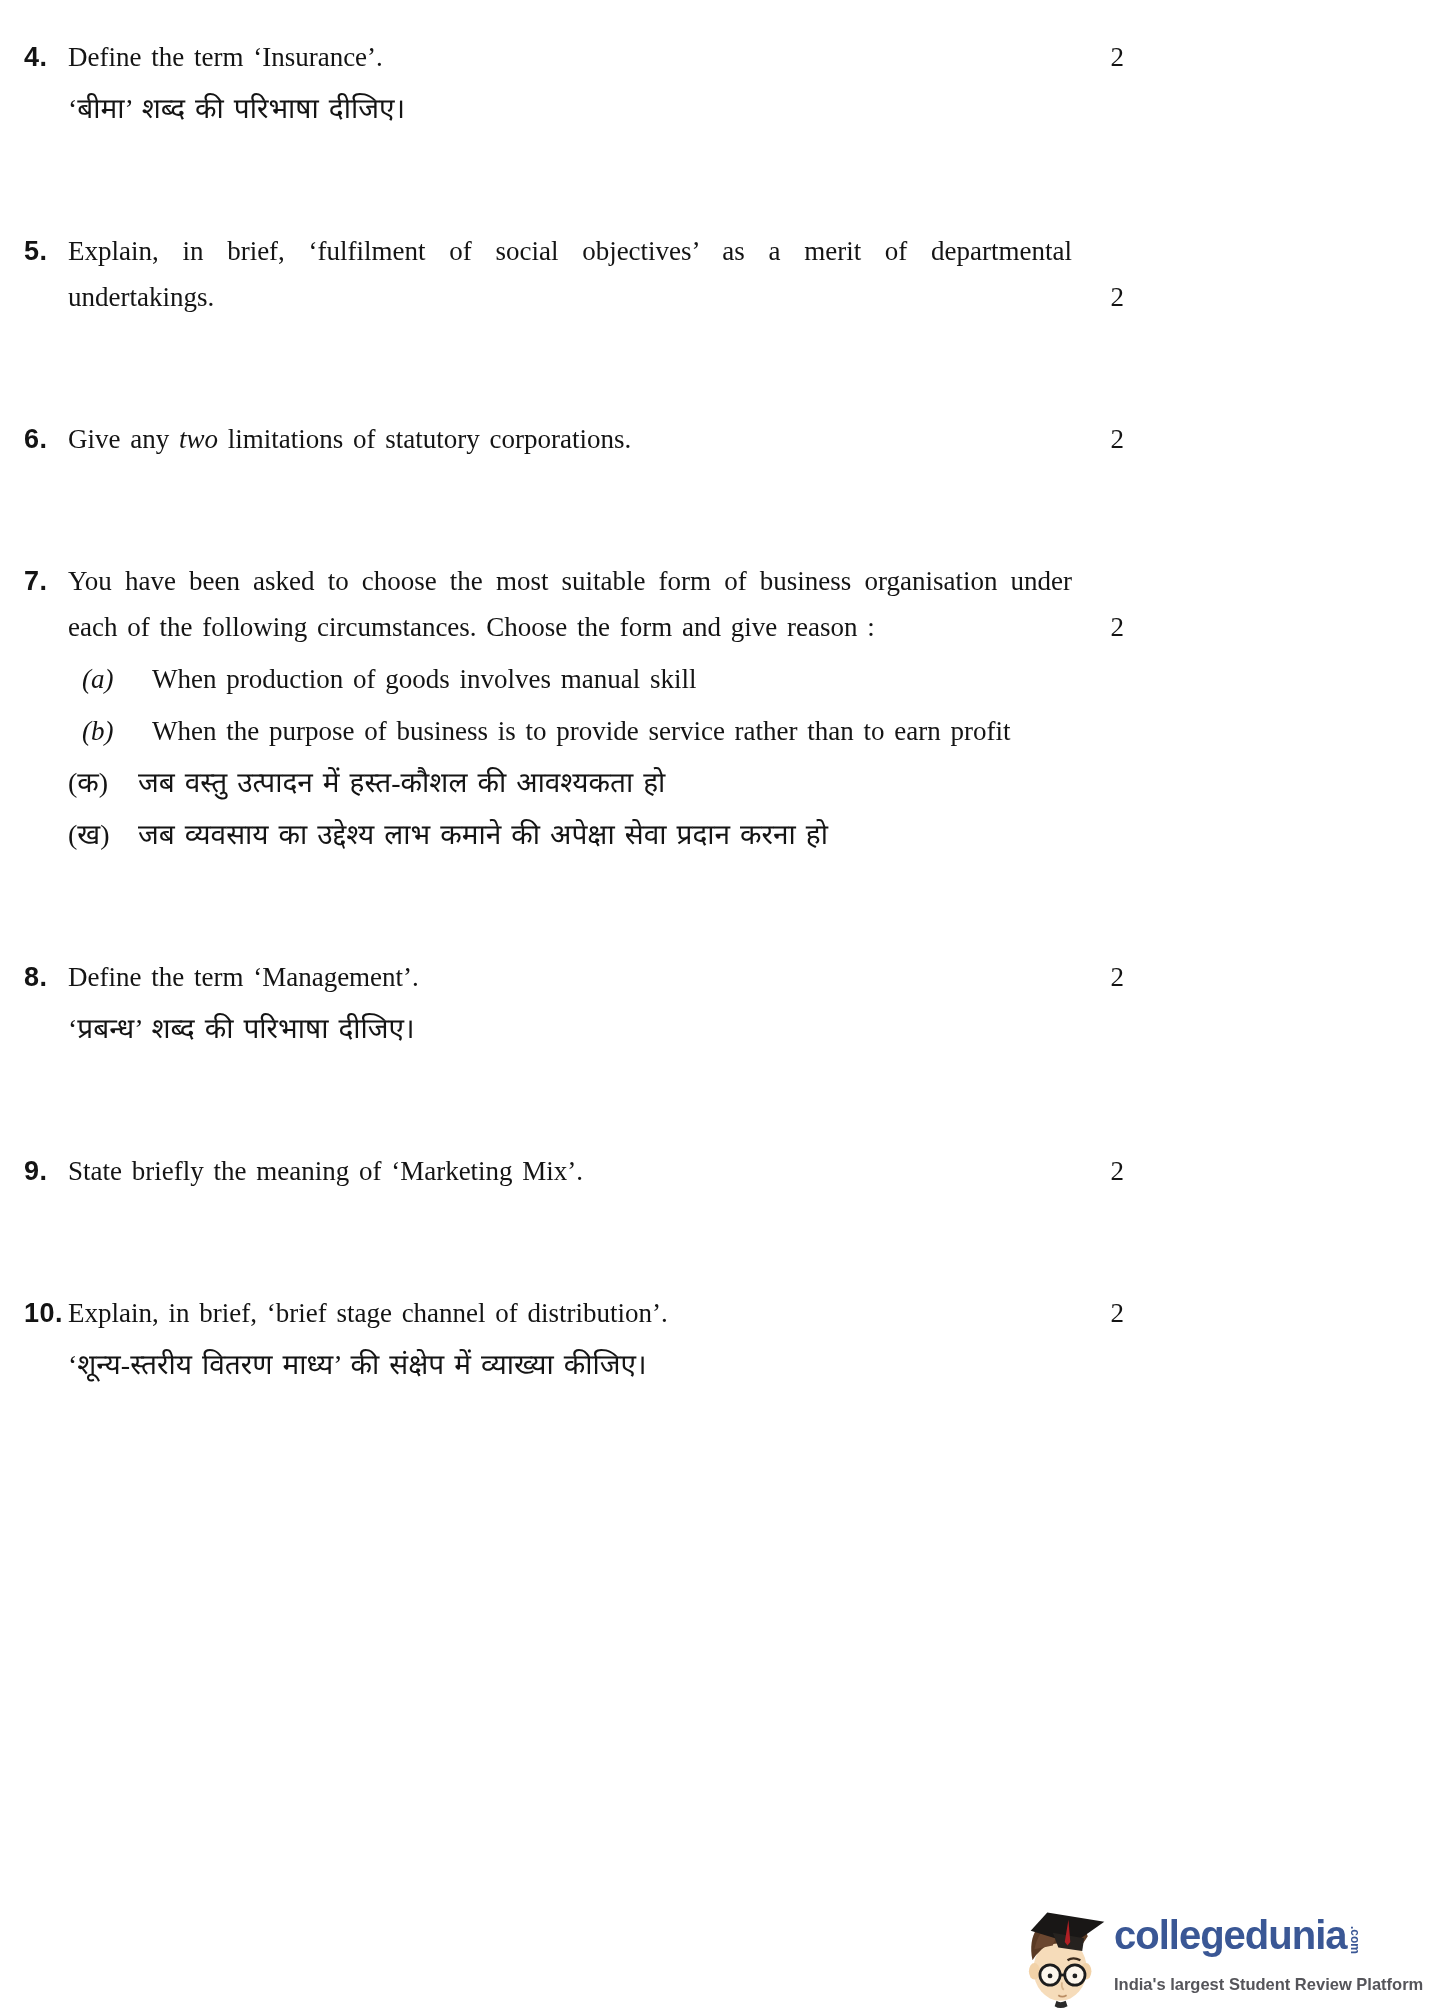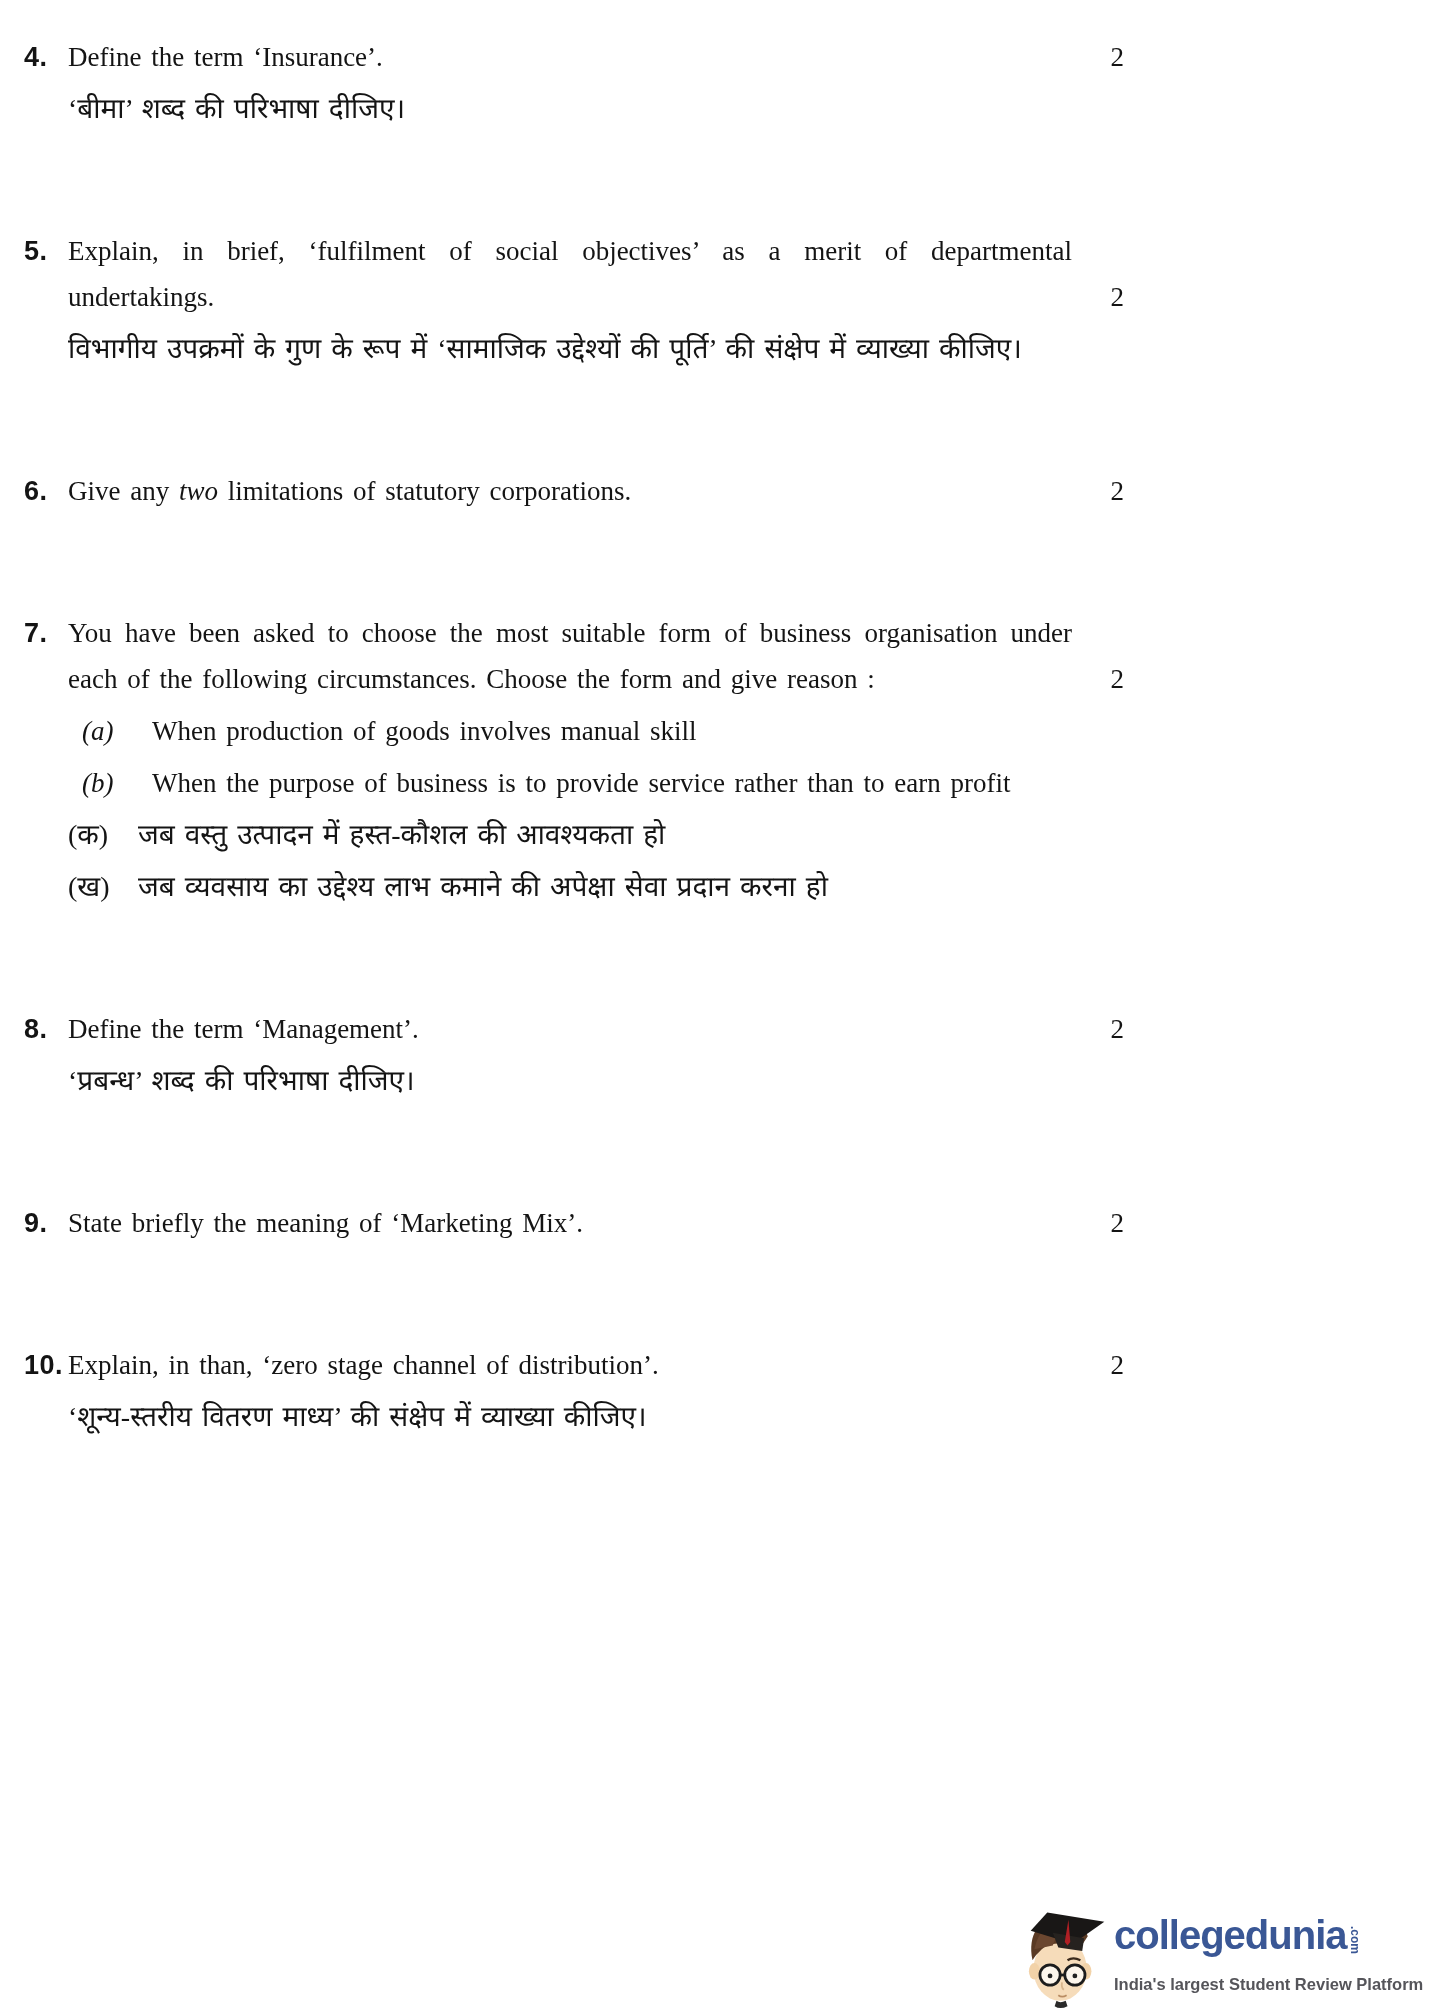--- a/index.html
+++ b/index.html
@@ -104,25 +104,20 @@
       <div class="q-marks"></div>
     </div>
   </div>
 
   <div class="q">
     <div class="q-row">
       <div class="q-num">5.</div>
       <div class="q-text en">Explain, in brief, ‘fulfilment of social objectives’ as a merit of departmental undertakings.</div>
       <div class="q-marks">2</div>
     </div>
-    <div class="q-row">
-      <div class="q-num"></div>
-      <div class="q-text hi">विभागीय उपक्रमों के गुण के रूप में ‘सामाजिक उद्देश्यों की पूर्ति’ की संक्षेप में व्याख्या कीजिए।</div>
-      <div class="q-marks"></div>
-    </div>
   </div>
 
   <div class="q">
     <div class="q-row">
       <div class="q-num">6.</div>
       <div class="q-text en"><span>Give any </span><span class="it">two</span><span> limitations of statutory corporations.</span></div>
       <div class="q-marks">2</div>
     </div>
   </div>
 
@@ -183,21 +178,21 @@
     <div class="q-row">
       <div class="q-num">9.</div>
       <div class="q-text en">State briefly the meaning of ‘Marketing Mix’.</div>
       <div class="q-marks">2</div>
     </div>
   </div>
 
   <div class="q">
     <div class="q-row">
       <div class="q-num">10.</div>
-      <div class="q-text en">Explain, in than, ‘zero stage channel of distribution’.</div>
+      <div class="q-text en">Explain, in brief, ‘brief stage channel of distribution’.</div>
       <div class="q-marks">2</div>
     </div>
     <div class="q-row">
       <div class="q-num"></div>
       <div class="q-text hi">‘शून्य-स्तरीय वितरण माध्य’ की संक्षेप में व्याख्या कीजिए।</div>
       <div class="q-marks"></div>
     </div>
   </div>
 
   <div class="footer-brand">

